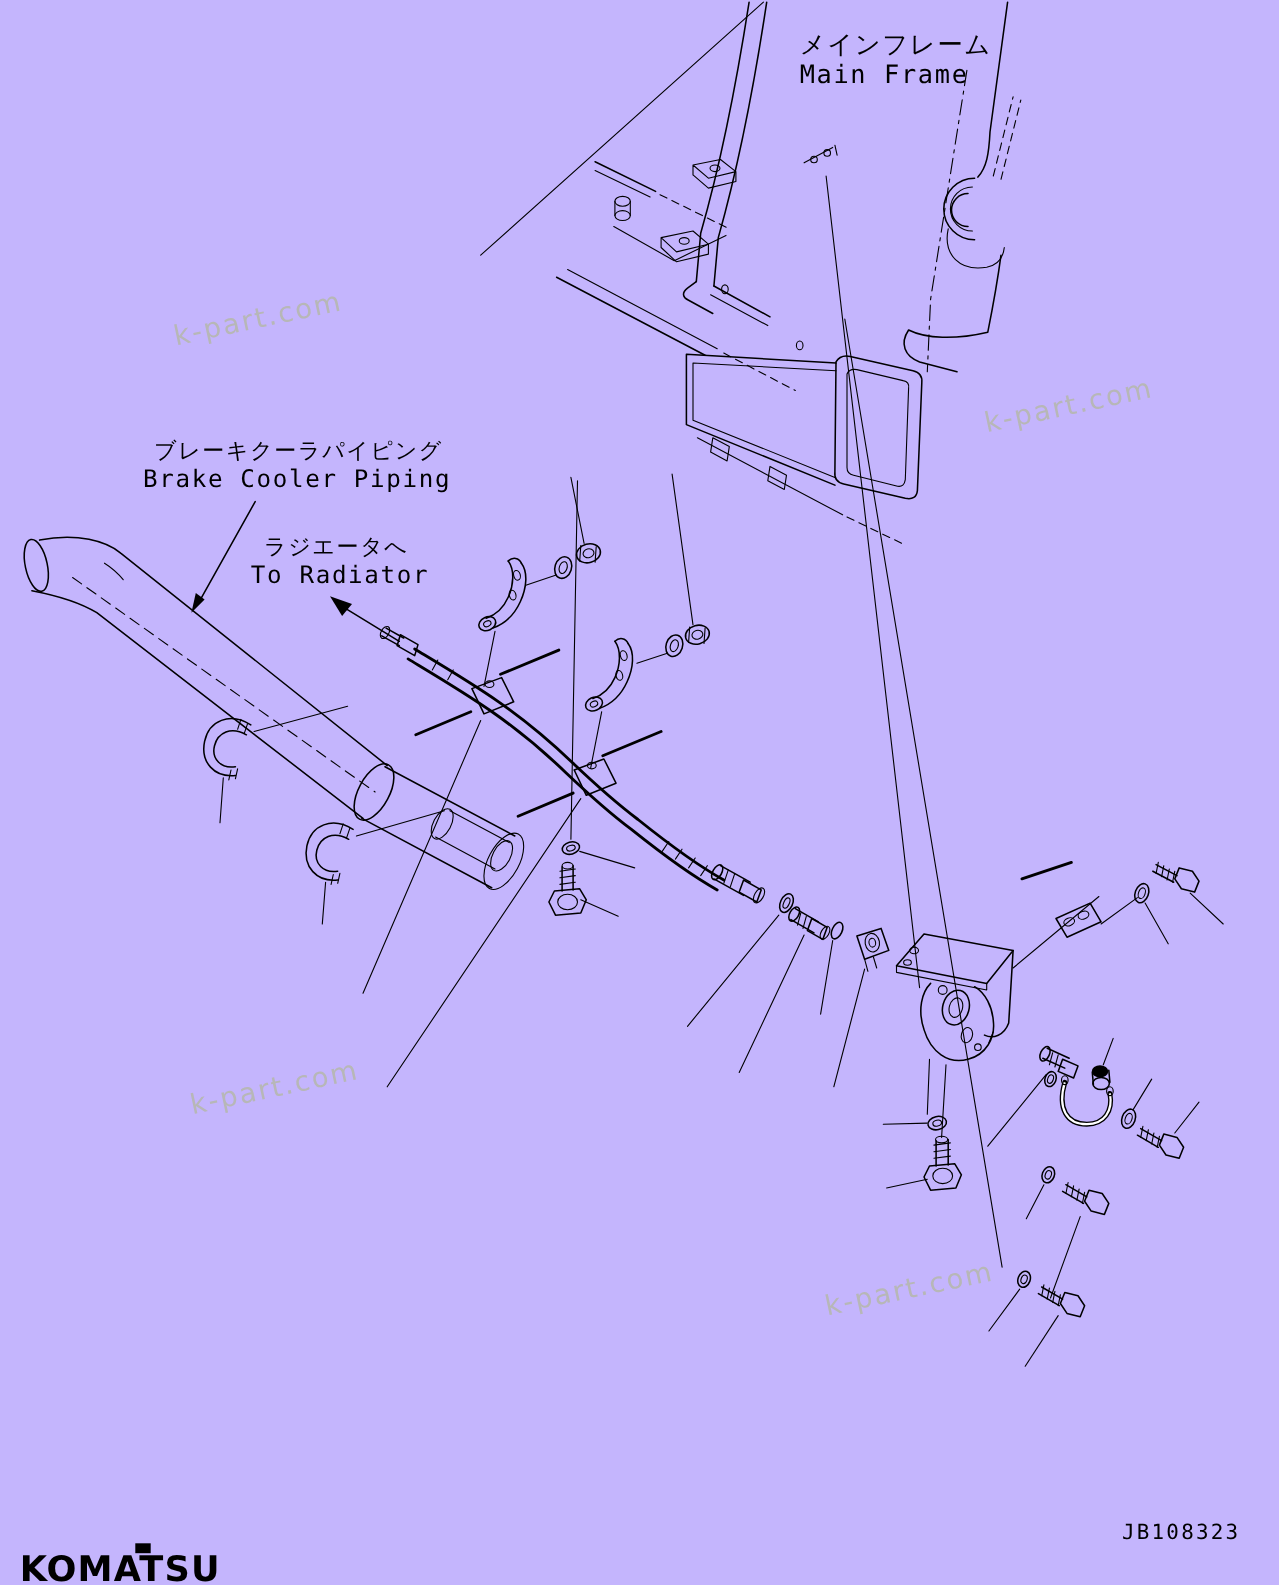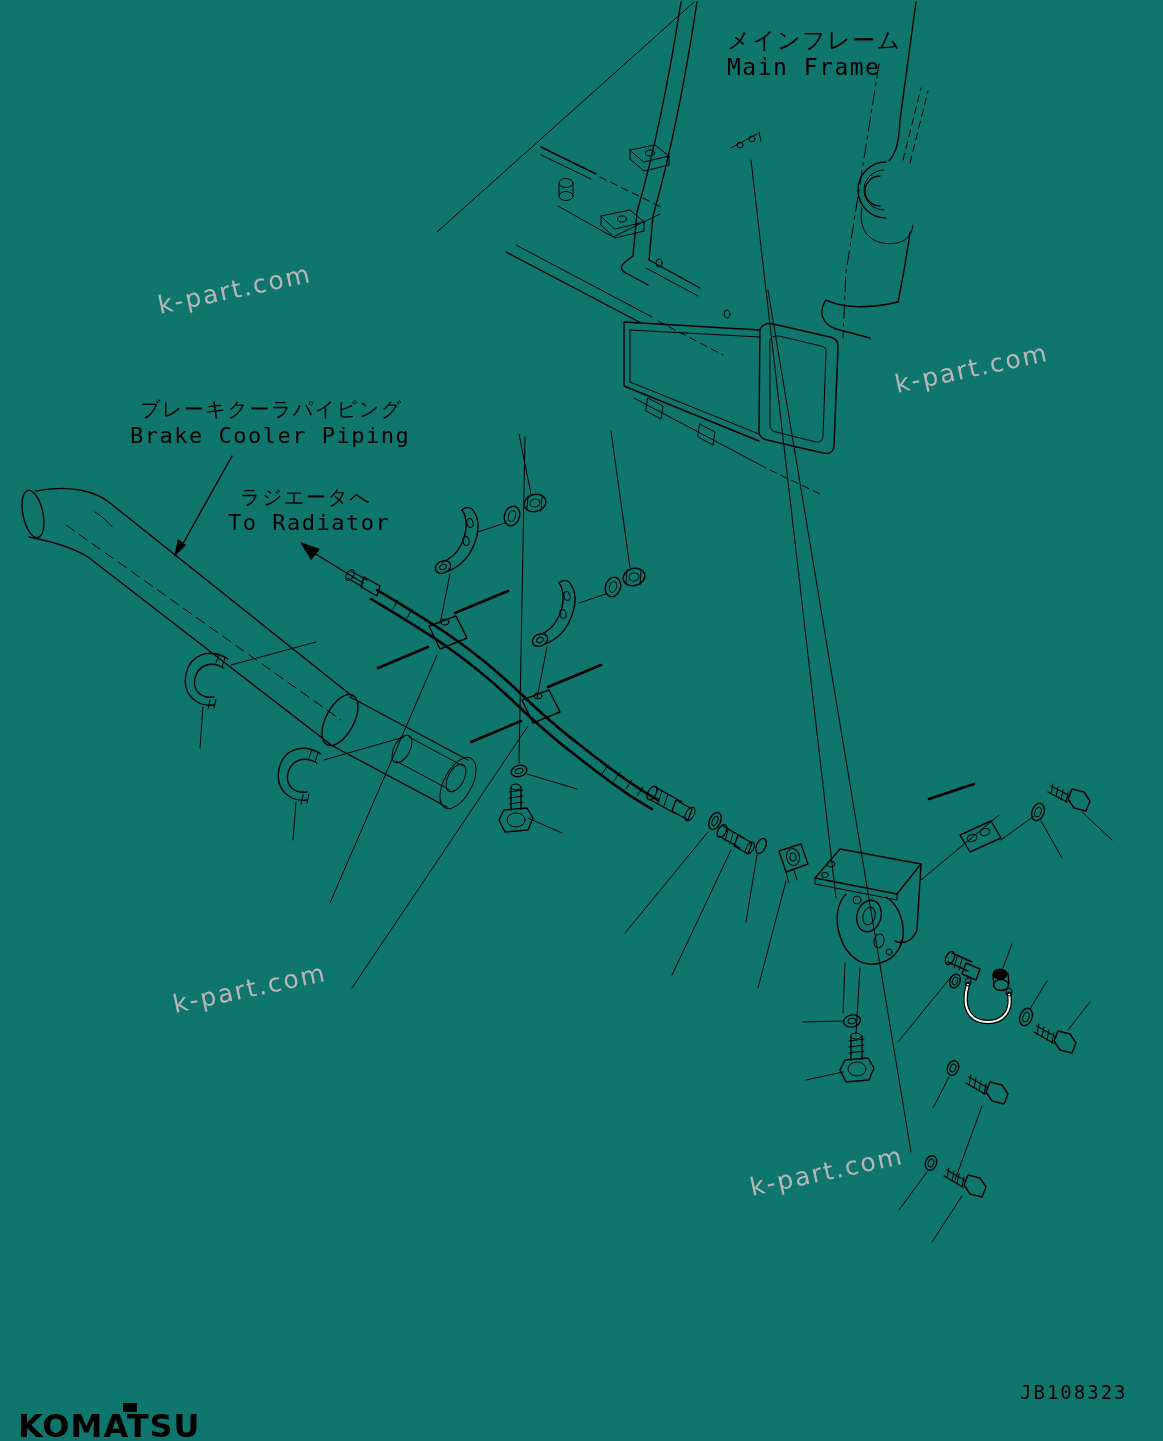--- a/index.html
+++ b/index.html
@@ -1,16 +1,16 @@
 <!DOCTYPE html>
 <html><head>
 <meta charset="utf-8">
 <style>
   html,body{margin:0;padding:0;background:#fff;}
-  .canvas{position:relative;width:1163px;height:1441px;background:#0f766e;overflow:hidden;
+  .canvas{position:relative;width:1163px;height:1441px;background:#c4b5fd;overflow:hidden;
           font-family:"DejaVu Sans Mono","Liberation Mono",monospace;}
   svg{position:absolute;left:0;top:0;}
   .ln{fill:none;stroke:#000;stroke-width:1.4;stroke-linecap:round;stroke-linejoin:round;}
   .thin{stroke-width:1;}
   .thick{stroke-width:2.6;}
   .heavy{stroke-width:4.5;}
   .dash{stroke-dasharray:10 6;}
   .dash2{stroke-dasharray:7 5;}
   .dashdot{stroke-dasharray:14 5 3 5;stroke-width:1;}
   .blk{fill:#000;stroke:none;}

